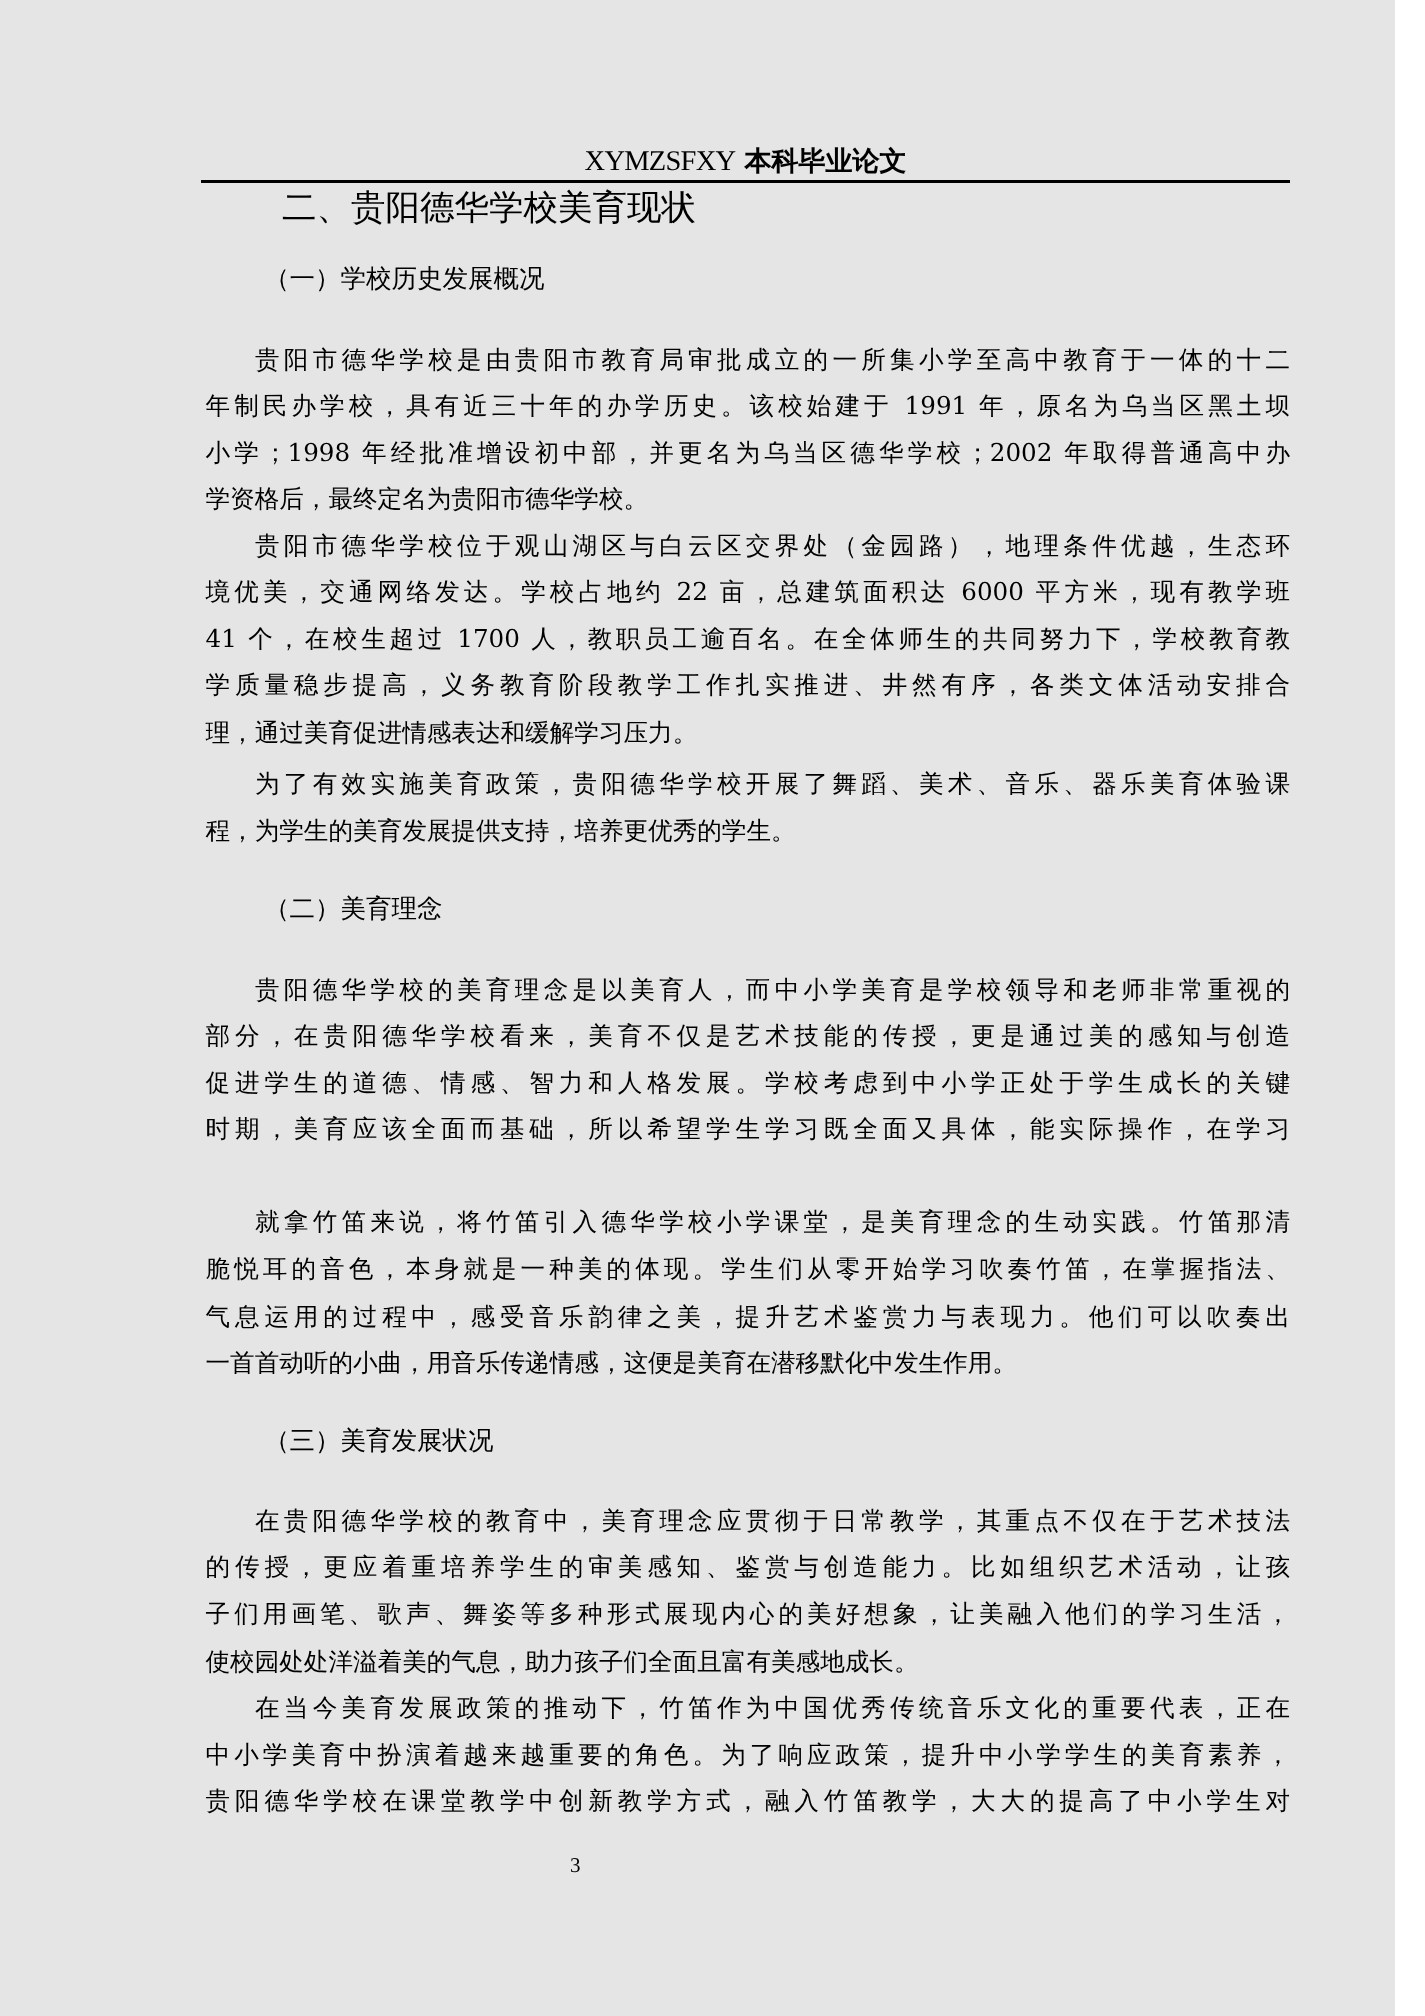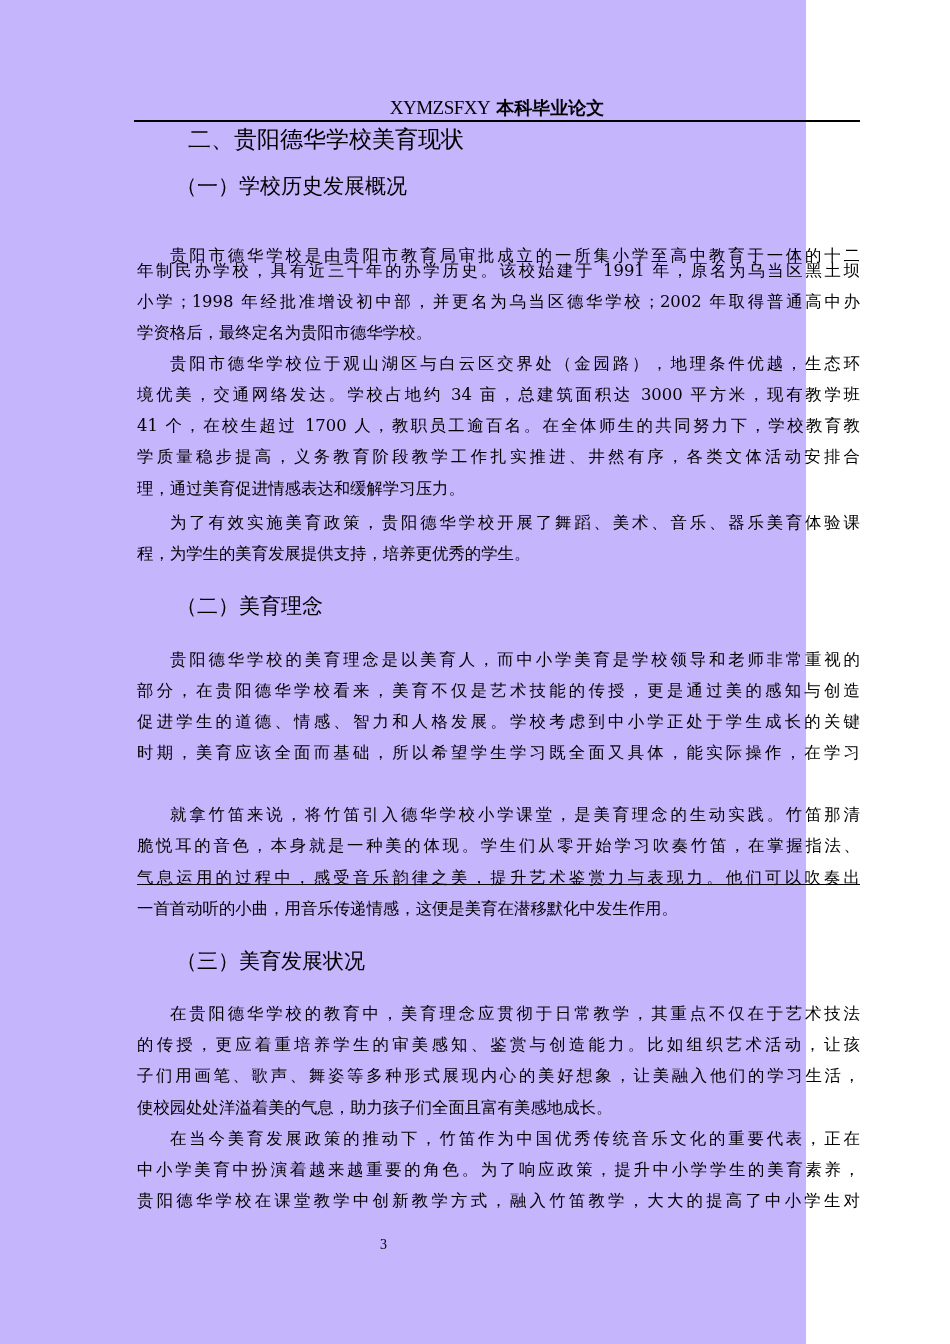--- a/index.html
+++ b/index.html
@@ -1,67 +1,67 @@
 <!DOCTYPE html>
 <html><head>
 <meta charset="utf-8">
 <style>
   html, body { margin: 0; padding: 0; background: #ffffff; }
   body { width: 950px; height: 1344px; position: relative; overflow: hidden; font-family: "DejaVu Serif", "Liberation Serif", serif; color: #000; }
-  .page { position: absolute; left: 0; top: 0; width: 806px; height: 1344px; background: #c4b5fd; }
+  .page { position: absolute; left: 0; top: 0; width: 930px; height: 1344px; background: #e5e5e5; }
   .header { position: absolute; left: 134px; top: 94px; width: 726px; height: 26px; text-align: center; font-size: 19px; line-height: 26px; }
   .header .latin { font-family: "Liberation Serif", serif; letter-spacing: -0.5px; }
   .header .cn { font-family: "DejaVu Sans", sans-serif; font-weight: bold; font-size: 18px; }
   .header-rule { position: absolute; left: 134px; top: 120px; width: 726px; height: 2px; background: #000; }
   .h1 { position: absolute; left: 188px; top: 122px; font-family: "DejaVu Sans", sans-serif; font-size: 23px; line-height: 34px; white-space: nowrap; }
-  .h2 { position: absolute; left: 176px; font-family: "DejaVu Sans", sans-serif; font-size: 21px; line-height: 32px; white-space: nowrap; }
+  .h2 { position: absolute; left: 176px; font-family: "DejaVu Sans", sans-serif; font-size: 17px; line-height: 32px; white-space: nowrap; }
   .line { position: absolute; left: 137px; width: 723px; font-size: 16.4px; line-height: 24px; white-space: nowrap; text-align: justify; text-align-last: justify; }
   .line.first { left: 170px; width: 690px; }
   .line.last { text-align-last: left; }
   .page-number { position: absolute; left: 380px; top: 1236px; font-family: "Liberation Serif", serif; font-size: 14px; line-height: 18px; }
 </style>
 </head>
 <body>
 
 <div class="page">
 
   <div class="header">
     <span class="latin">XYMZSFXY</span>
     <span class="cn">本科毕业论文</span>
   </div>
   <div class="header-rule"></div>
 
   <div class="h1">二、贵阳德华学校美育现状</div>
 
   <div class="h2" style="top:170px;">（一）学校历史发展概况</div>
 
-  <div class="line first" style="top:244px;">贵阳市德华学校是由贵阳市教育局审批成立的一所集小学至高中教育于一体的十二</div>
+  <div class="line first" style="top:228px;">贵阳市德华学校是由贵阳市教育局审批成立的一所集小学至高中教育于一体的十二</div>
   <div class="line" style="top:259px;">年制民办学校，具有近三十年的办学历史。该校始建于 1991 年，原名为乌当区黑土坝</div>
   <div class="line" style="top:290px;">小学；1998 年经批准增设初中部，并更名为乌当区德华学校；2002 年取得普通高中办</div>
   <div class="line last" style="top:321px;">学资格后，最终定名为贵阳市德华学校。</div>
 
   <div class="line first" style="top:352px;">贵阳市德华学校位于观山湖区与白云区交界处（金园路），地理条件优越，生态环</div>
-  <div class="line" style="top:383px;">境优美，交通网络发达。学校占地约 34 亩，总建筑面积达 3000 平方米，现有教学班</div>
+  <div class="line" style="top:383px;">境优美，交通网络发达。学校占地约 22 亩，总建筑面积达 6000 平方米，现有教学班</div>
   <div class="line" style="top:414px;">41 个，在校生超过 1700 人，教职员工逾百名。在全体师生的共同努力下，学校教育教</div>
   <div class="line" style="top:445px;">学质量稳步提高，义务教育阶段教学工作扎实推进、井然有序，各类文体活动安排合</div>
   <div class="line last" style="top:477px;">理，通过美育促进情感表达和缓解学习压力。</div>
 
   <div class="line first" style="top:511px;">为了有效实施美育政策，贵阳德华学校开展了舞蹈、美术、音乐、器乐美育体验课</div>
   <div class="line last" style="top:542px;">程，为学生的美育发展提供支持，培养更优秀的学生。</div>
 
   <div class="h2" style="top:590px;">（二）美育理念</div>
 
   <div class="line first" style="top:648px;">贵阳德华学校的美育理念是以美育人，而中小学美育是学校领导和老师非常重视的</div>
   <div class="line" style="top:679px;">部分，在贵阳德华学校看来，美育不仅是艺术技能的传授，更是通过美的感知与创造</div>
   <div class="line" style="top:710px;">促进学生的道德、情感、智力和人格发展。学校考虑到中小学正处于学生成长的关键</div>
   <div class="line" style="top:741px;">时期，美育应该全面而基础，所以希望学生学习既全面又具体，能实际操作，在学习</div>
 
   <div class="line first" style="top:803px;">就拿竹笛来说，将竹笛引入德华学校小学课堂，是美育理念的生动实践。竹笛那清</div>
   <div class="line" style="top:834px;">脆悦耳的音色，本身就是一种美的体现。学生们从零开始学习吹奏竹笛，在掌握指法、</div>
-  <div class="line" style="top:866px;text-decoration:underline;">气息运用的过程中，感受音乐韵律之美，提升艺术鉴赏力与表现力。他们可以吹奏出</div>
+  <div class="line" style="top:866px;">气息运用的过程中，感受音乐韵律之美，提升艺术鉴赏力与表现力。他们可以吹奏出</div>
   <div class="line last" style="top:897px;">一首首动听的小曲，用音乐传递情感，这便是美育在潜移默化中发生作用。</div>
 
   <div class="h2" style="top:945px;">（三）美育发展状况</div>
 
   <div class="line first" style="top:1002px;">在贵阳德华学校的教育中，美育理念应贯彻于日常教学，其重点不仅在于艺术技法</div>
   <div class="line" style="top:1033px;">的传授，更应着重培养学生的审美感知、鉴赏与创造能力。比如组织艺术活动，让孩</div>
   <div class="line" style="top:1064px;">子们用画笔、歌声、舞姿等多种形式展现内心的美好想象，让美融入他们的学习生活，</div>
   <div class="line last" style="top:1096px;">使校园处处洋溢着美的气息，助力孩子们全面且富有美感地成长。</div>
 
   <div class="line first" style="top:1127px;">在当今美育发展政策的推动下，竹笛作为中国优秀传统音乐文化的重要代表，正在</div>

